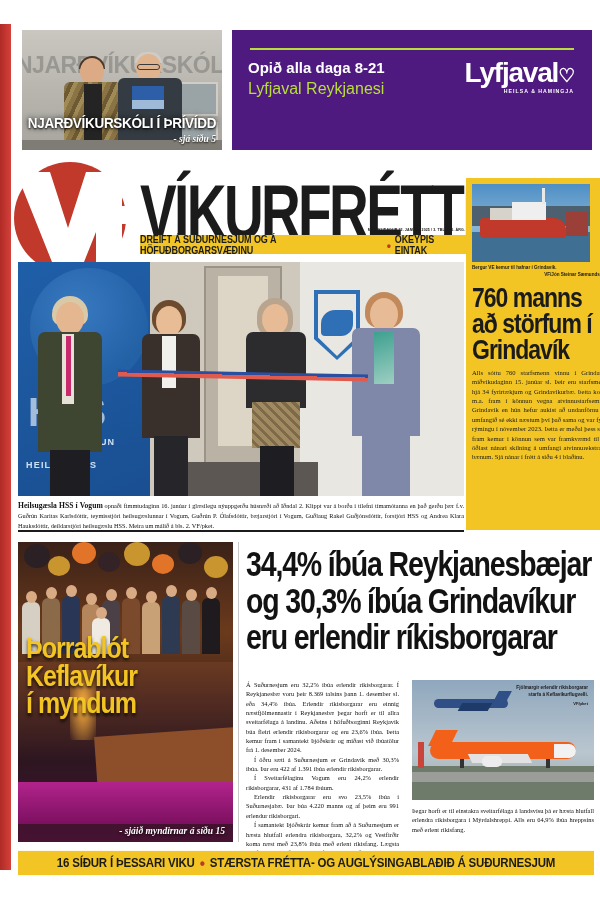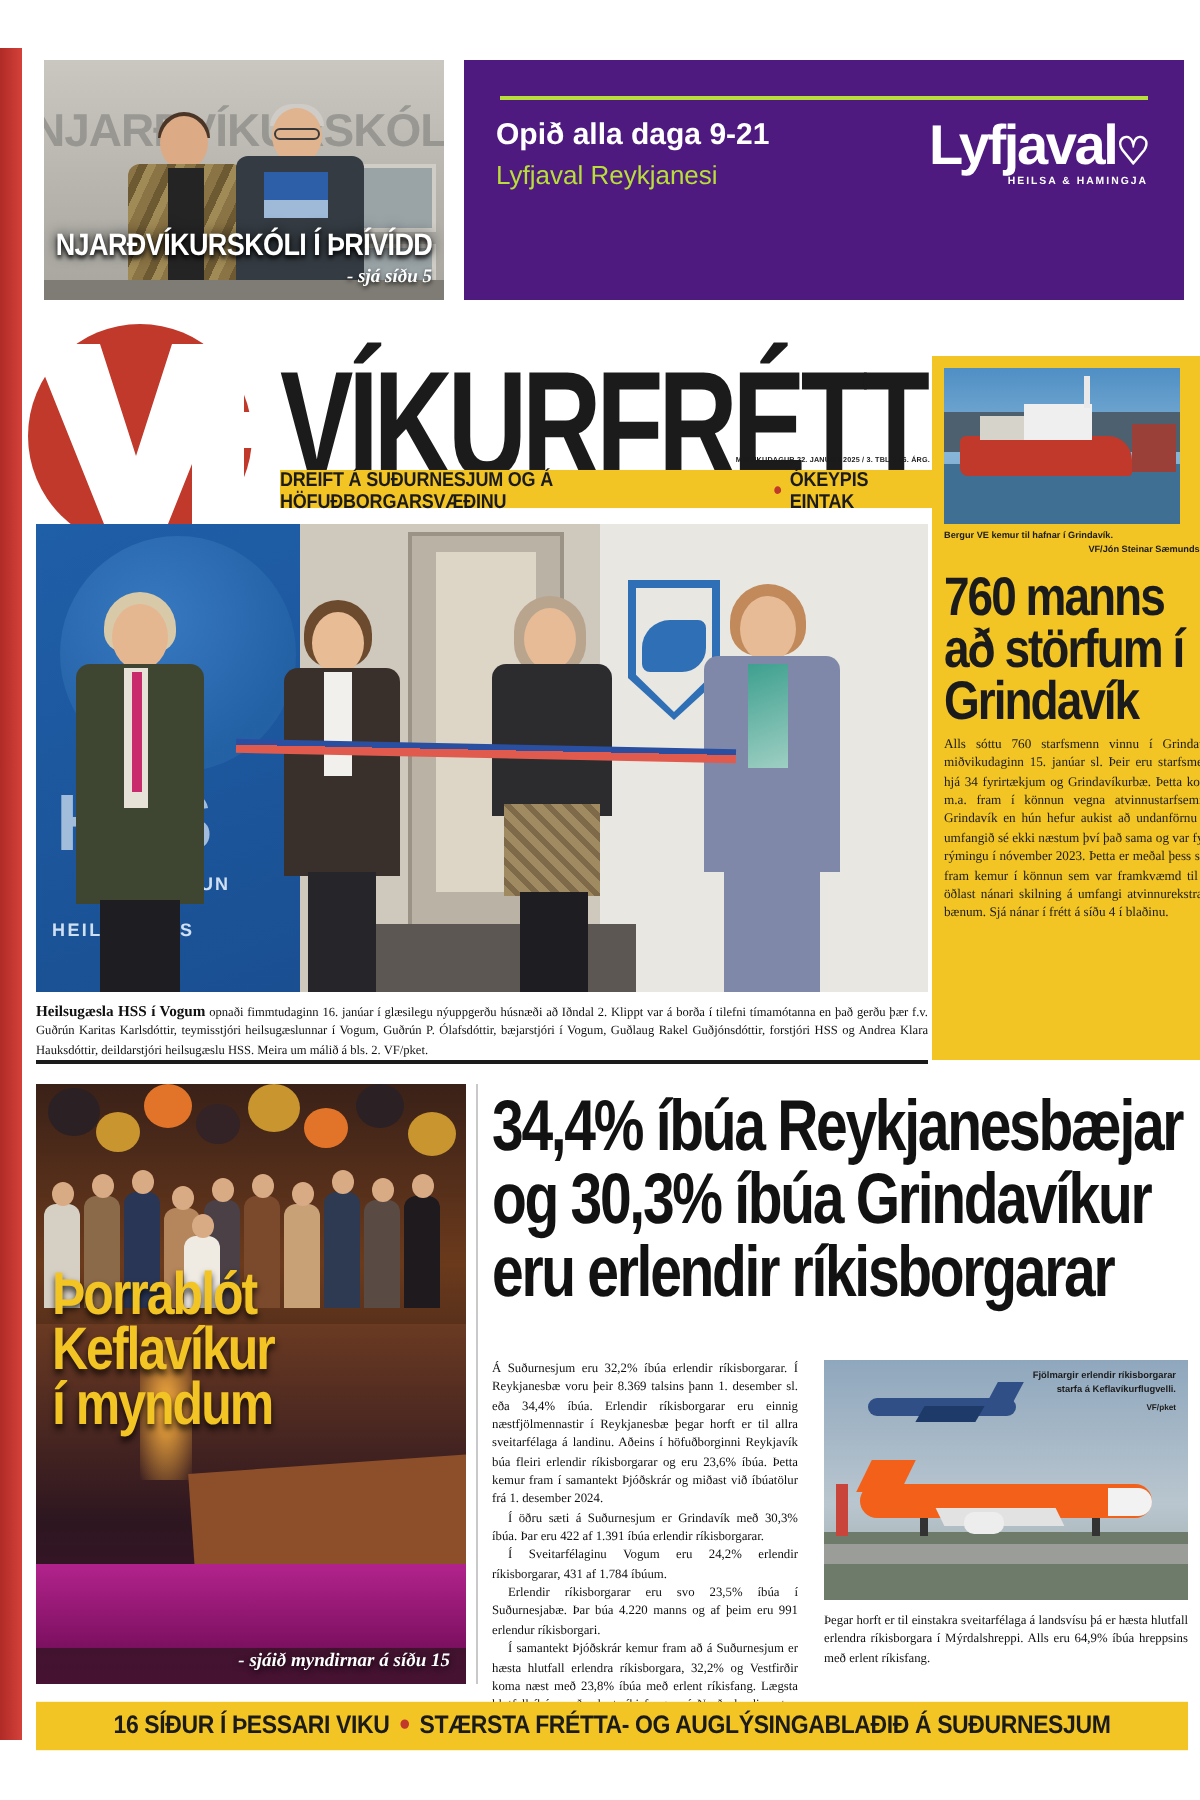--- a/index.html
+++ b/index.html
@@ -73,21 +73,21 @@
     position: absolute; left: 210px; top: 0; width: 360px; height: 120px;
     background: #4e1a7f; color: #fff; padding: 10px 16px 8px 16px;
   }
   .ad-h {
     color: #b9dd3b; font-size: 26px; font-weight: 700; letter-spacing: -0.6px;
     text-align: center; line-height: 1.05;
   }
   .ad-rule { height: 2px; background: #b9dd3b; margin: 8px 2px 9px 2px; }
   .ad-row { display: flex; align-items: flex-start; justify-content: space-between; }
   .ad-open { font-size: 15px; font-weight: 700; color: #fff; line-height: 1.25; }
-  .ad-open2 { font-size: 13px; font-weight: 400; color: #b9dd3b; margin-top: 2px; }
+  .ad-open2 { font-size: 16px; font-weight: 400; color: #b9dd3b; margin-top: 2px; }
   .ad-logo { text-align: right; padding-right: 2px; }
   .ad-logo-main { font-size: 28px; font-weight: 700; letter-spacing: -1.2px; line-height: 1; }
   .ad-heart { color: #fff; font-size: 19px; }
   .ad-logo-sub { font-size: 5.2px; letter-spacing: 1px; font-weight: 700; margin-top: 1px; }
 
   
   .masthead { position: absolute; left: 14px; top: 160px; width: 452px; height: 100px; }
   .vf-mark {
     position: absolute; left: -4px; top: 6px; width: 152px; height: 96px;
     overflow: visible;
@@ -317,21 +317,21 @@
       </div>
       <div class="tp-ground"></div>
       <div class="top-photo-title">NJARÐVÍKURSKÓLI Í ÞRÍVÍDD</div>
       <div class="top-photo-sub">- sjá síðu 5</div>
     </div>
 
     <div class="ad">
       <div class="ad-rule"></div>
       <div class="ad-row">
         <div>
-          <div class="ad-open">Opið alla daga 9-21</div>
+          <div class="ad-open">Opið alla daga 8-21</div>
           <div class="ad-open2">Lyfjaval Reykjanesi</div>
         </div>
         <div class="ad-logo">
           <div class="ad-logo-main"><span>Lyfjaval</span><span class="ad-heart">♡</span></div>
           <div class="ad-logo-sub">HEILSA &amp; HAMINGJA</div>
         </div>
       </div>
     </div>
   </div>
 

